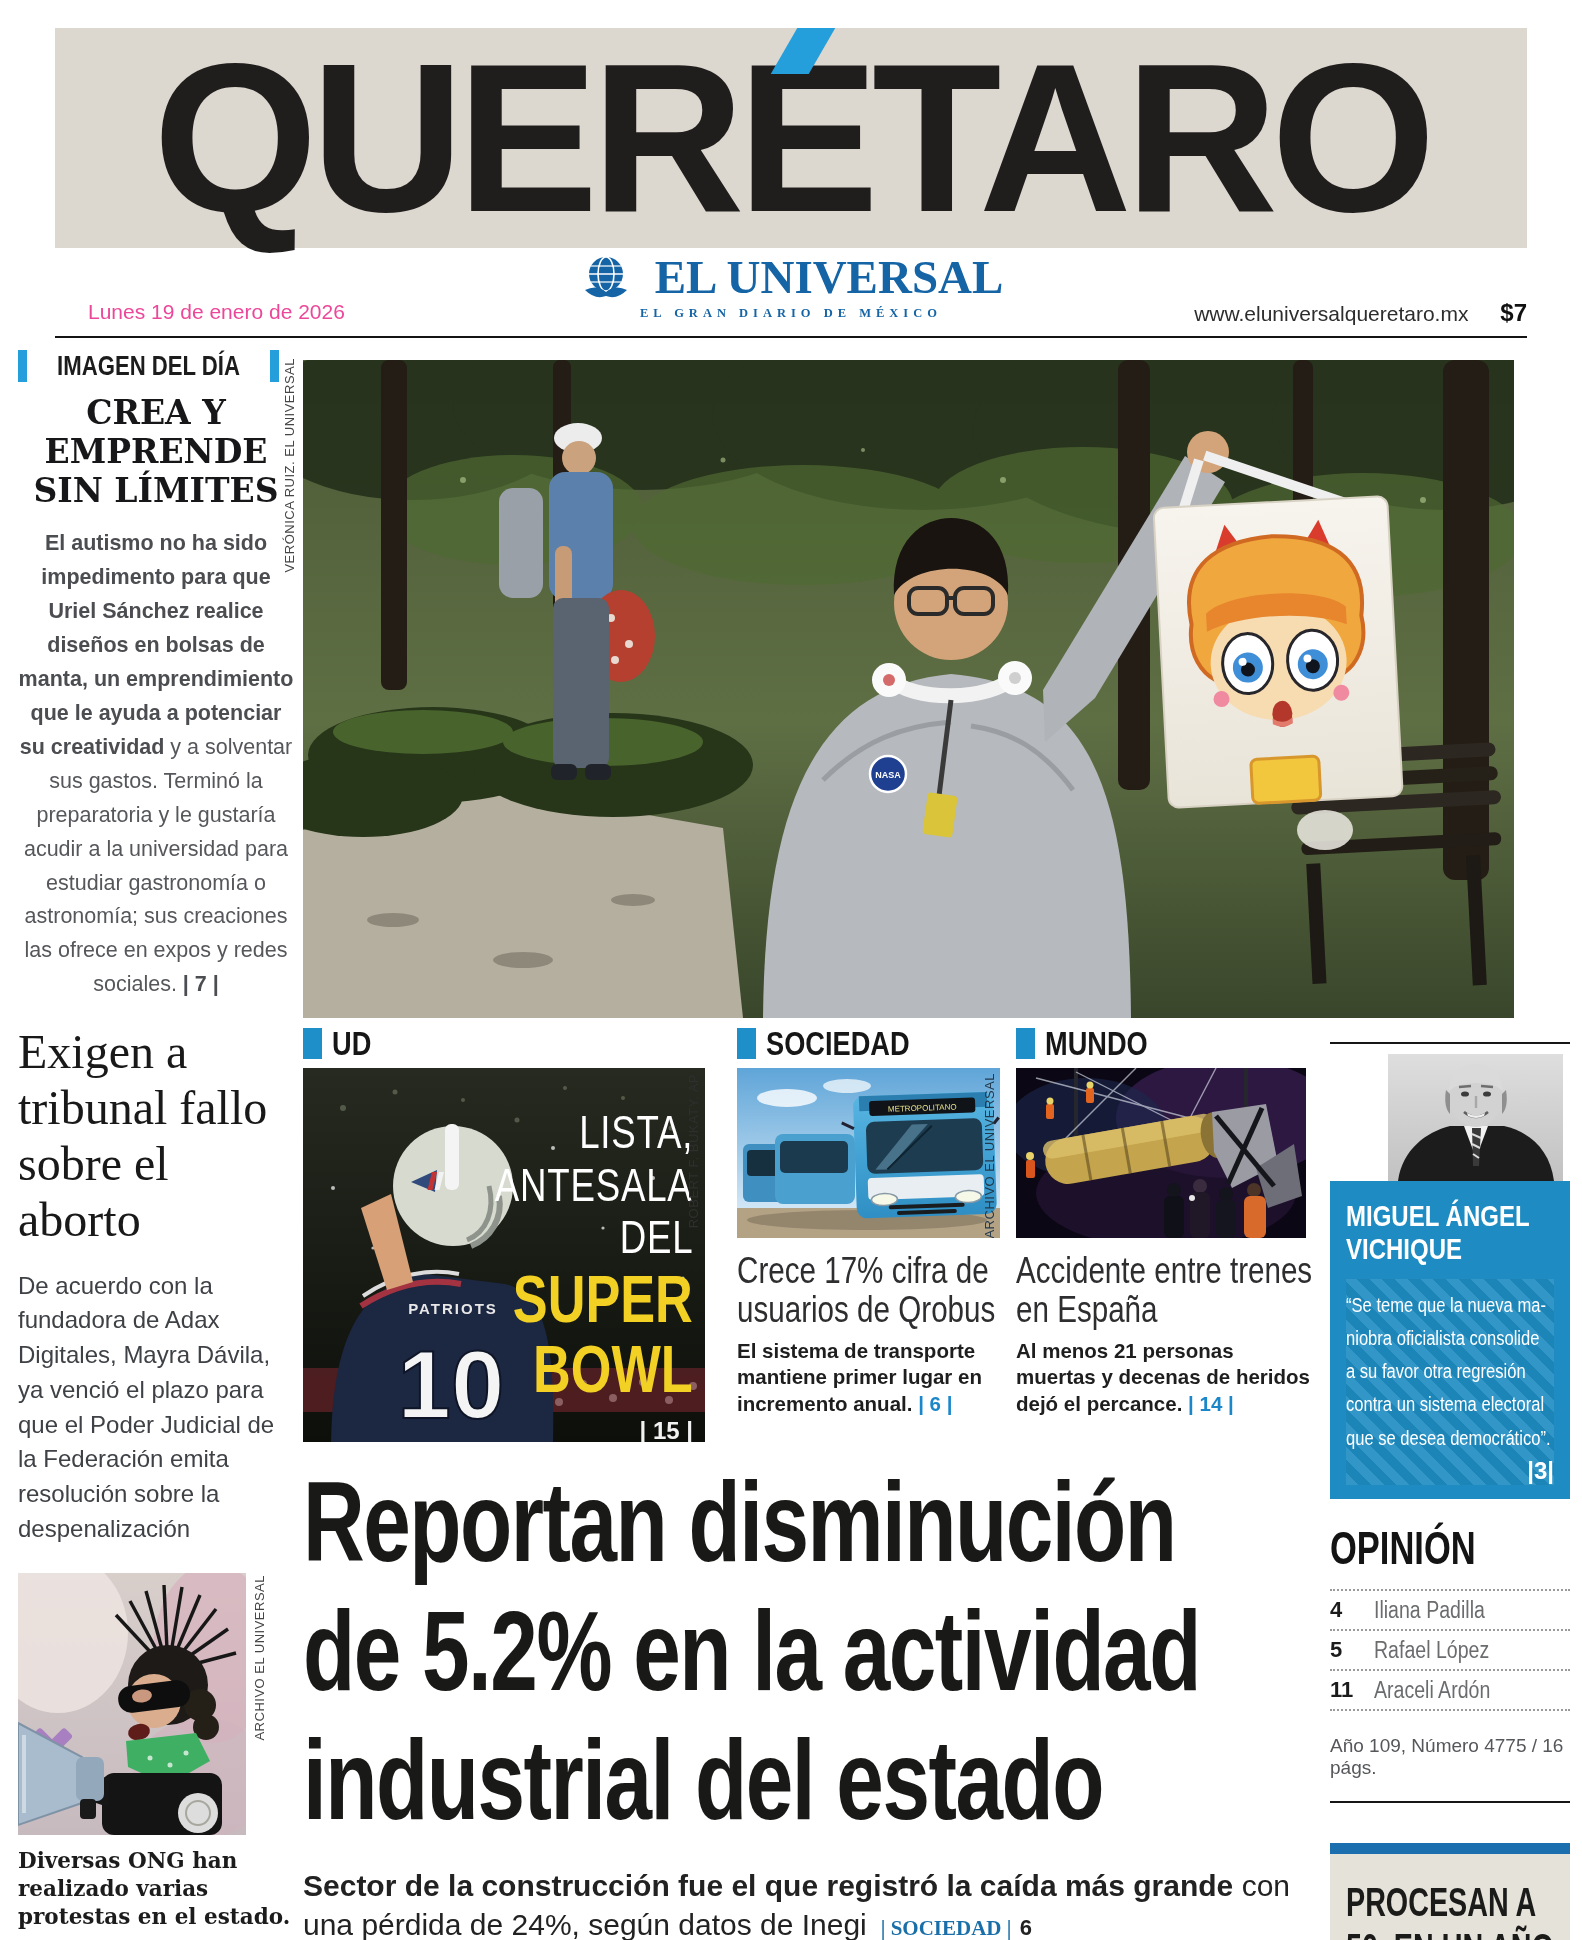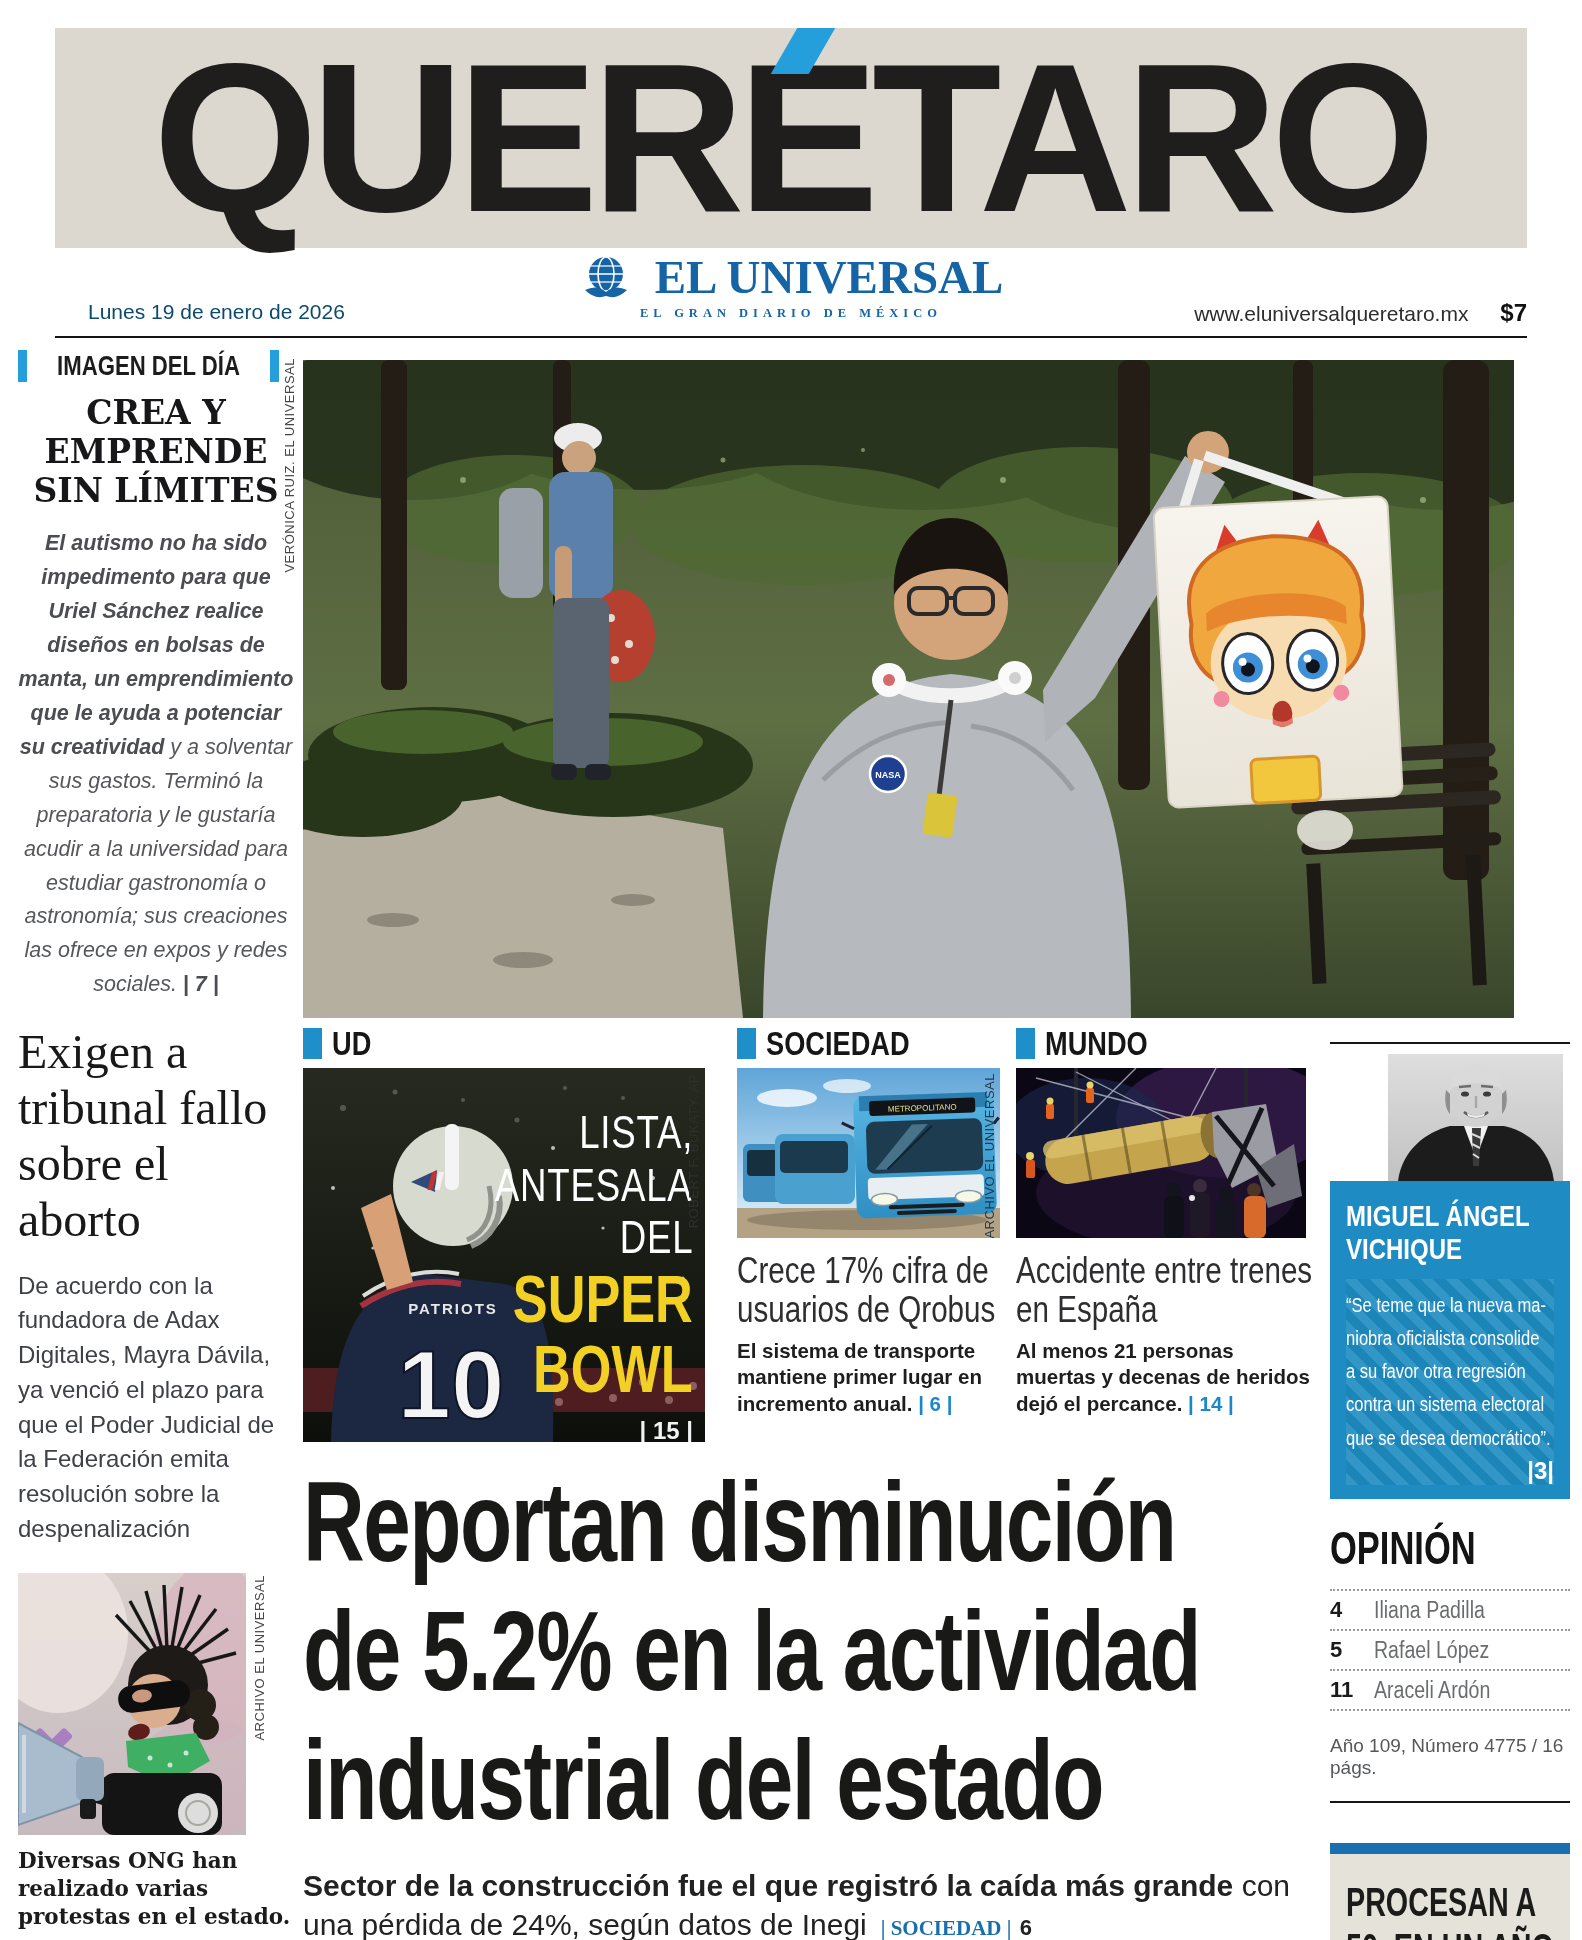--- a/index.html
+++ b/index.html
@@ -8,21 +8,21 @@
 
   
   .masthead{position:absolute;left:55px;top:28px;width:1472px;height:220px;background:#dcd8cf;
             display:flex;align-items:center;justify-content:center;}
   .masthead-title{font-size:212px;font-weight:bold;letter-spacing:-7px;color:#201d1d;line-height:1;
                   white-space:nowrap;padding-top:0;}
   .accent-wrap{position:relative;display:inline-block;}
   .accent-mark{position:absolute;left:46px;top:-4px;width:38px;height:46px;background:#249fdb;
                transform:skewX(-30deg);}
 
-  .dateline{position:absolute;left:88px;top:300px;font-size:21px;color:#0c4a6e;}
+  .dateline{position:absolute;left:88px;top:300px;font-size:21px;color:#ec4899;}
   .siteline{position:absolute;left:1060px;top:299px;width:467px;text-align:right;font-size:21px;color:#2d2d2d;}
   .siteline .price{font-weight:bold;font-size:24px;margin-left:26px;color:#111;}
   .toprule{position:absolute;left:55px;top:336px;width:1472px;height:2px;background:#141414;}
 
   .brand{position:absolute;left:531px;top:250px;width:520px;text-align:center;background:#fff;z-index:3;}
   .brand-row{display:flex;align-items:center;justify-content:center;gap:22px;}
   .brand-text{font-family:"Liberation Serif",serif;font-weight:bold;font-size:47px;color:#1565a6;
               letter-spacing:0px;white-space:nowrap;}
   .brand-tag{font-family:"Liberation Serif",serif;font-weight:bold;font-size:12.5px;color:#1565a6;
              letter-spacing:5px;margin-top:2px;}
@@ -38,21 +38,21 @@
   .cxr{display:inline-block;transform:scaleX(.78);transform-origin:100% 50%;white-space:nowrap;}
   .photo{position:relative;overflow:hidden;}
 
   
   .leftcol{position:absolute;left:18px;top:350px;width:276px;}
   .kicker{display:flex;align-items:center;justify-content:flex-start;gap:10px;}
   .kbar{width:9px;height:32px;background:#249fdb;}
   .ktext{font-size:27px;font-weight:bold;color:#1c1c1c;letter-spacing:0;}
   .iod-title{font-family:"DejaVu Serif",serif;font-weight:bold;font-size:33px;line-height:1.18;
              text-align:center;margin-top:12px;color:#17171a;}
-  .iod-body{font-size:21.5px;line-height:1.58;text-align:center;color:#55575b;margin-top:16px;font-style:italic;}
+  .iod-body{font-size:21.5px;line-height:1.58;text-align:center;color:#55575b;margin-top:16px;}
   .iod-body .b{color:#4b4d51;}
   .ab-head{font-family:"Liberation Serif",serif;font-size:48px;line-height:1.17;color:#191919;
            font-weight:normal;}
   .ab-body{font-size:24px;line-height:1.45;color:#3e4145;margin-top:20px;}
   .protest{position:relative;margin-top:26px;width:252px;height:262px;}
   .cap{font-family:"DejaVu Serif",serif;font-weight:bold;font-size:21.5px;line-height:1.3;
        color:#1c1c1c;margin-top:12px;}
   .cap2{text-align:center;font-size:21px;margin-top:6px;color:#111;}
   .cap2 .secref{font-size:21px;}
 

